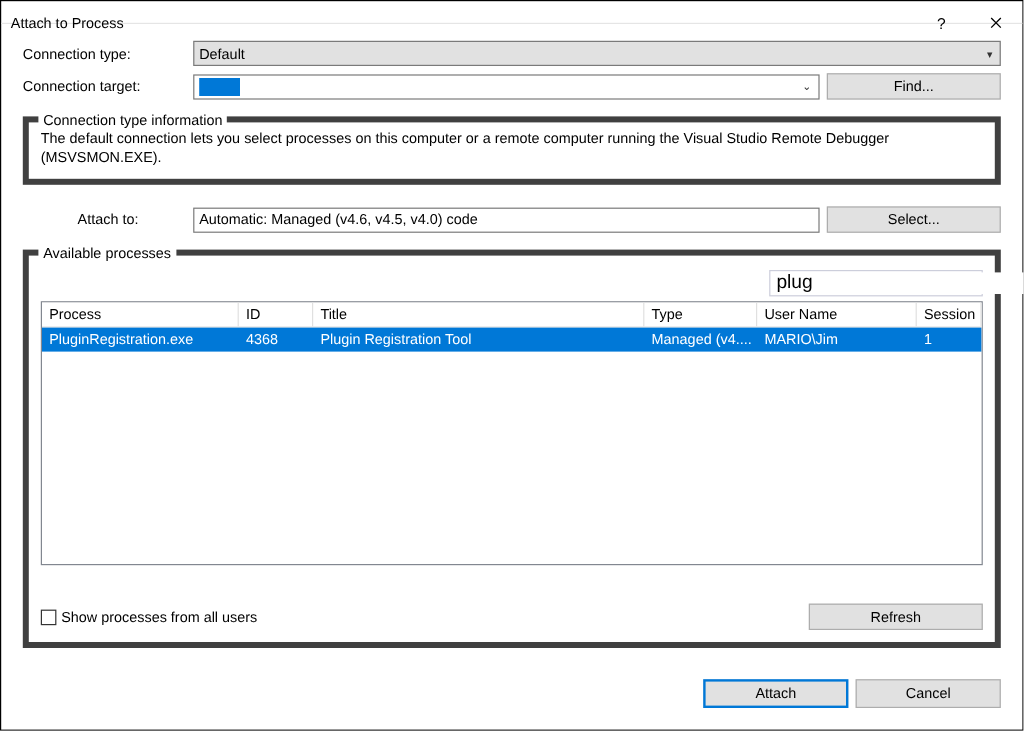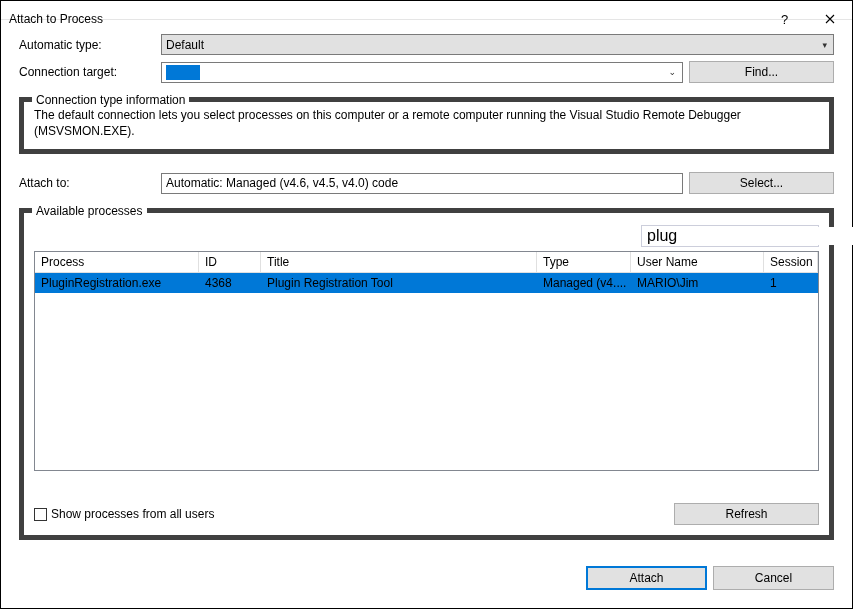--- a/index.html
+++ b/index.html
@@ -172,21 +172,21 @@
     padding: 3px 6px;
     overflow: hidden;
     white-space: nowrap;
   }
   .th {
     border-right: 1px solid #e0e0e0;
     color: #000;
   }
   .trow.selected {
     background: #0078d7;
-    color: #000000;
+    color: #ffffff;
     align-items: center;
   }
   .col-process { width: 164px; }
   .col-id      { width: 62px; }
   .col-title   { width: 276px; }
   .col-type    { width: 94px; }
   .col-user    { width: 133px; }
   .col-session { flex: 1; }
   .below-table {
     display: flex;
@@ -226,21 +226,21 @@
     <div class="titlebar-btn">
       <svg width="10" height="10" viewBox="0 0 10 10">
           <path d="M1 1 L9 9 M9 1 L1 9" stroke="#000" stroke-width="1.1"></path>
         </svg>
     </div>
   </div>
 
   <div class="body">
 
     <div class="form-row">
-      <div class="form-label">Automatic type:</div>
+      <div class="form-label">Connection type:</div>
       <div class="form-control dropdown">
         <span>Default</span>
         <span class="arrow">▾</span>
       </div>
     </div>
 
     <div class="form-row">
       <div class="form-label">Connection target:</div>
       <div class="form-control combo">
         <span class="selection"></span>
@@ -249,21 +249,21 @@
       <div class="btn side-btn">
         <span>Find...</span>
       </div>
     </div>
 
     <div class="fieldset">
       <div class="fieldset-legend">Connection type information</div>
       <div class="info-text">The default connection lets you select processes on this computer or a remote computer running the Visual Studio Remote Debugger (MSVSMON.EXE).</div>
     </div>
 
-    <div class="form-row" style="margin-top:4px;">
+    <div class="form-row" style="margin-top:4px;text-align:center;">
       <div class="form-label">Attach to:</div>
       <div class="form-control textfield-ro">
         <span>Automatic: Managed (v4.6, v4.5, v4.0) code</span>
       </div>
       <div class="btn side-btn">
         <span>Select...</span>
       </div>
     </div>
 
     <div class="fieldset available">

